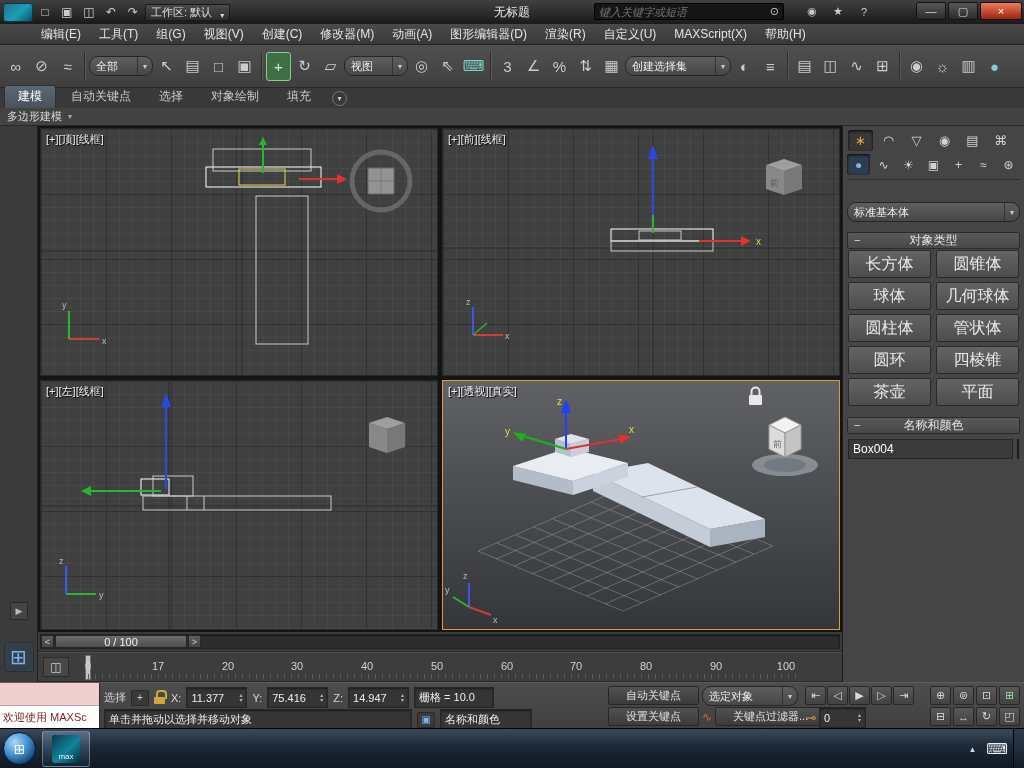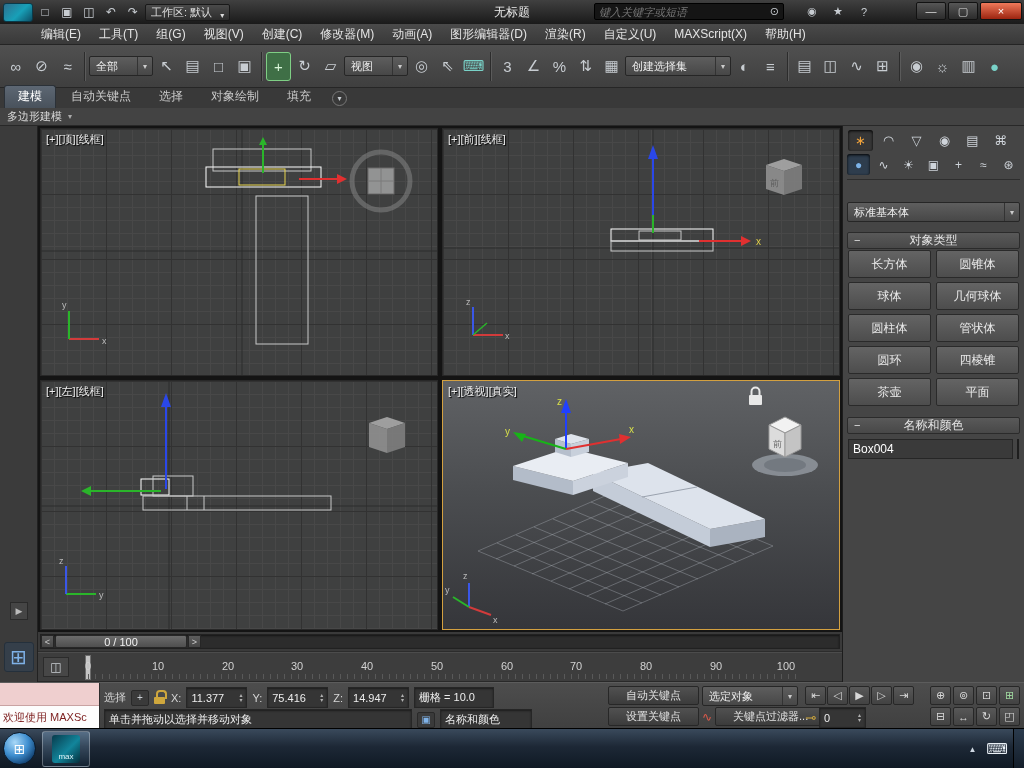--- a/index.html
+++ b/index.html
@@ -21,21 +21,21 @@
 #win-btns{right:2px;top:2px;display:flex;gap:2px}
 .win-btn{width:30px;height:18px;border:1px solid #121212;background:linear-gradient(#565656,#2c2c2c);font-size:11px;display:flex;align-items:center;justify-content:center;border-radius:2px;color:#ddd}
 #close-btn{width:42px;background:linear-gradient(#f0795a,#9c2410);color:#fff}
 
 #menubar{left:0;top:24px;width:1024px;height:21px;background:linear-gradient(#4a4a4a,#393939);border-bottom:1px solid #242424;display:flex;align-items:center;padding-left:32px}
 .menu-item{padding:0 9px;font-size:12px;color:#e4e4e4;height:100%;display:flex;align-items:center}
 
 #toolbar{left:0;top:45px;width:1024px;height:43px;background:linear-gradient(#505050,#3f3f3f);border-bottom:1px solid #262626;display:flex;align-items:center;padding:0 3px;gap:1px}
 .tool{width:25px;height:29px;font-size:15px;border-radius:3px}
 .sep{width:1px;height:29px;background:#2c2c2c;margin:0 3px;box-shadow:1px 0 0 #5b5b5b}
-.dd{height:20px;background:linear-gradient(#5e5e5e,#474747);border:1px solid #262626;border-radius:2px;display:flex;align-items:center;font-size:11px;padding-left:6px;color:#eee}
+.dd{height:20px;background:linear-gradient(#5e5e5e,#474747);border:1px solid #262626;border-radius:9px;display:flex;align-items:center;font-size:11px;padding-left:6px;color:#eee}
 .dd .arrow{margin-left:auto;width:15px;height:100%;display:flex;align-items:center;justify-content:center;border-left:1px solid #333;font-size:8px;color:#ccc}
 .tool.active{background:#3f6f46;border:1px solid #7fcf85;color:#d8f5d8}
 .tool.teal{color:#79d2c8}
 
 #ribbon-tabs{left:0;top:88px;width:1024px;height:20px;background:#393939;display:flex;align-items:flex-end;padding-left:4px;gap:2px}
 .rtab{padding:2px 13px 3px;font-size:12px;color:#c9c9c9}
 .rtab.active{background:linear-gradient(#5d6773,#49525c);color:#fff;border:1px solid #2b3138;border-bottom:none;border-radius:3px 3px 0 0}
 .rib-toggle{width:15px;height:15px;border:1px solid #777;border-radius:50%;font-size:8px;margin:0 0 2px 6px}
 #ribbon-sub{left:0;top:108px;width:1024px;height:18px;background:#434343;border-bottom:1px solid #282828;display:flex;align-items:center;padding-left:7px;font-size:11px;color:#dadada;gap:6px}
 
@@ -54,21 +54,21 @@
 .ctab.active{background:#373737;box-shadow:inset 0 1px 3px #000;color:#f0a33c}
 .cmd-cats{display:flex;height:27px;align-items:center;gap:2px;border-bottom:1px solid #2d2d2d;padding-bottom:3px}
 .ccat{width:23px;height:21px;font-size:12px;border-radius:3px;color:#cfd4da}
 .ccat.active{background:#2e3d4d;box-shadow:inset 0 1px 3px #000;color:#7db3e8}
 #cat-dd{margin-top:22px;width:100%}
 .rollout{margin-top:10px;height:17px;background:linear-gradient(#595959,#484848);border:1px solid #2b2b2b;border-radius:2px;position:relative;text-align:center;font-size:12px;color:#e5e5e5;line-height:15px}
 .rollout .minus{position:absolute;left:6px;top:0;font-size:11px}
 .autogrid{display:flex;align-items:center;gap:6px;height:22px;font-size:12px;padding-left:30px;color:#e2e2e2}
 .checkbox{width:11px;height:11px;background:#303030;border:1px solid #8d8d8d}
 .prim-grid{display:grid;grid-template-columns:1fr 1fr;gap:4px 5px;padding:1px 1px}
-.prim-btn{height:28px;background:linear-gradient(#646464,#4d4d4d);border:1px solid #2a2a2a;border-radius:2px;font-size:12px;color:#e9e9e9;display:flex;align-items:center;justify-content:center}
+.prim-btn{height:28px;background:linear-gradient(#646464,#4d4d4d);border:1px solid #2a2a2a;border-radius:2px;font-size:16px;color:#e9e9e9;display:flex;align-items:center;justify-content:center}
 .name-row{display:flex;gap:4px;margin-top:5px;padding:0 1px}
 .name-input{flex:1;height:20px;background:#3a3a3a;border:1px solid #262626;color:#fff;font-size:12px;padding:0 4px}
 .color-swatch{width:22px;height:20px;background:#bcc9dd;border:1px solid #1e1e1e}
 
 #timeline{left:38px;top:632px;width:804px;height:20px;background:#3a3a3a;padding:2px;border-bottom:1px solid #2c2c2c}
 #tl-track{position:relative;width:100%;height:15px;background:#2c2c2c;border:1px solid #212121;box-shadow:inset 0 1px 2px #151515}
 .tl-btn{position:absolute;top:0;width:13px;height:13px;background:linear-gradient(#5d5d5d,#464646);border:1px solid #262626;font-size:9px;display:flex;align-items:center;justify-content:center;color:#ccc}
 #tl-handle{position:absolute;left:14px;top:0;width:132px;height:13px;background:linear-gradient(#6c6c6c,#4f4f4f);border:1px solid #272727;border-radius:2px;text-align:center;font-size:11px;color:#f2f2f2;line-height:12px}
 #trackbar{left:38px;top:652px;width:804px;height:30px;background:#3d3d3d;border-top:1px solid #4c4c4c;border-bottom:1px solid #292929}
 #trackbar::after{content:"";position:absolute;left:50px;right:40px;bottom:2px;height:5px;background:repeating-linear-gradient(90deg,#595959 0 1px,transparent 1px 7px)}
@@ -425,21 +425,21 @@
     <span class="tl-btn" style="left:0">&lt;</span>
     <div id="tl-handle">0 / 100</div>
     <span class="tl-btn" style="left:147px">&gt;</span>
   </div>
 </div>
 
 <div id="trackbar" class="abs">
   <span id="mce-btn" class="ico">◫</span>
   <div id="tb-marker"></div>
   <span class="tick-num" style="left:50px">0</span>
-  <span class="tick-num" style="left:120px">10</span>
+  <span class="tick-num" style="left:120px">17</span>
   <span class="tick-num" style="left:190px">20</span>
   <span class="tick-num" style="left:259px">30</span>
   <span class="tick-num" style="left:329px">40</span>
   <span class="tick-num" style="left:399px">50</span>
   <span class="tick-num" style="left:469px">60</span>
   <span class="tick-num" style="left:538px">70</span>
   <span class="tick-num" style="left:608px">80</span>
   <span class="tick-num" style="left:678px">90</span>
   <span class="tick-num" style="left:748px">100</span>
 </div>

